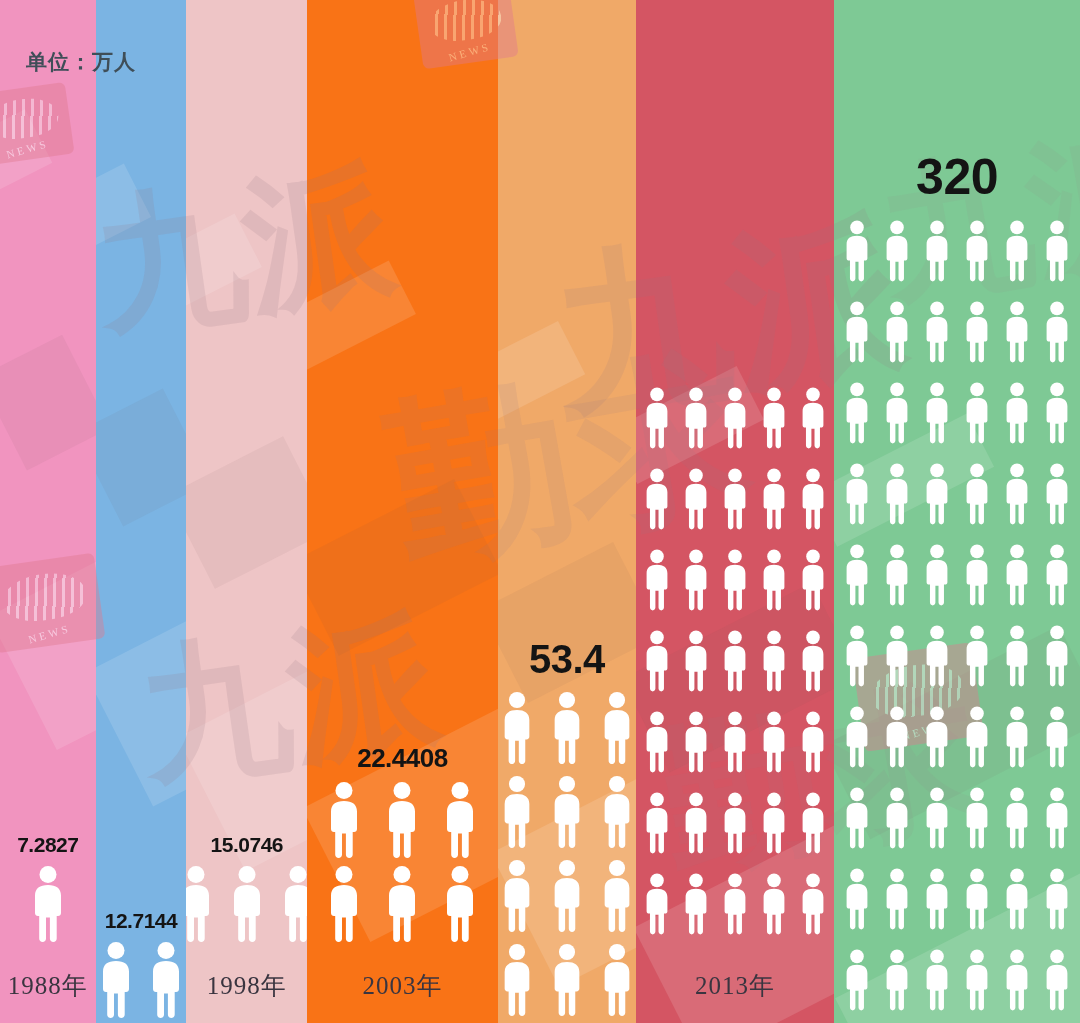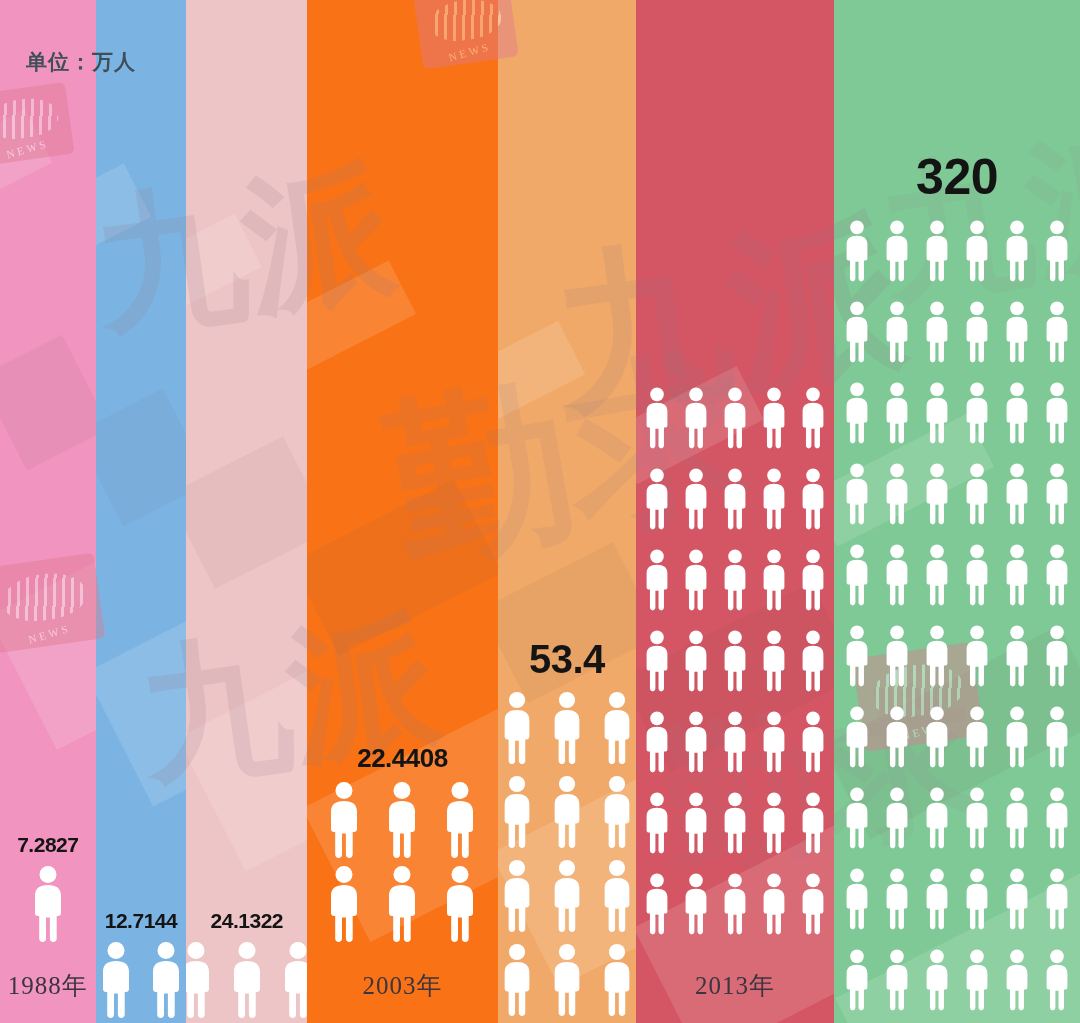--- a/index.html
+++ b/index.html
@@ -167,40 +167,43 @@
             <circle cx="20" cy="9.5" r="8.5" fill="#ffffff"></circle>
             <path fill="#ffffff" d="M20 20c-8.2 0-13 3.4-13 10.6V48c0 1.7 1.3 3 3 3h1.2v22.5c0 2 1.5 3.5 3.4 3.5s3.4-1.5 3.4-3.5V52.5h3.9v21c0 2 1.5 3.5 3.4 3.5s3.4-1.5 3.4-3.5V51H30c1.7 0 3-1.3 3-3V30.6C33 23.4 28.2 20 20 20z"></path>
           </svg>
         </span>
       </div>
     </div>
     <div class="col" style="width: 124px; background: rgb(238, 197, 198);">
       <div class="wm" style="width: 86.8px; height: 60px; left: -20px; top: 230px;"></div>
       <div class="wm dark" style="width: 130.2px; height: 105px; left: -2px; top: 460px;"></div>
       <div class="wm" style="width: 173.6px; height: 150px; left: 16px; top: 690px;"></div>
-      <div class="value" style="font-size: 21px;">24.1322</div>
+      <div class="value" style="font-size: 21px;">15.0746</div>
       <div class="grid" style="grid-template-columns: repeat(3, 44px); gap: 8px 7px; margin-bottom: 4px;">
         <span class="person" style="width: 44px; height: 78px;">
           <svg viewBox="0 0 40 78" xmlns="http://www.w3.org/2000/svg">
             <circle cx="20" cy="9.5" r="8.5" fill="#ffffff"></circle>
             <path fill="#ffffff" d="M20 20c-8.2 0-13 3.4-13 10.6V48c0 1.7 1.3 3 3 3h1.2v22.5c0 2 1.5 3.5 3.4 3.5s3.4-1.5 3.4-3.5V52.5h3.9v21c0 2 1.5 3.5 3.4 3.5s3.4-1.5 3.4-3.5V51H30c1.7 0 3-1.3 3-3V30.6C33 23.4 28.2 20 20 20z"></path>
           </svg>
         </span>
         <span class="person" style="width: 44px; height: 78px;">
           <svg viewBox="0 0 40 78" xmlns="http://www.w3.org/2000/svg">
             <circle cx="20" cy="9.5" r="8.5" fill="#ffffff"></circle>
             <path fill="#ffffff" d="M20 20c-8.2 0-13 3.4-13 10.6V48c0 1.7 1.3 3 3 3h1.2v22.5c0 2 1.5 3.5 3.4 3.5s3.4-1.5 3.4-3.5V52.5h3.9v21c0 2 1.5 3.5 3.4 3.5s3.4-1.5 3.4-3.5V51H30c1.7 0 3-1.3 3-3V30.6C33 23.4 28.2 20 20 20z"></path>
           </svg>
         </span>
         <span class="person" style="width: 44px; height: 78px;">
           <svg viewBox="0 0 40 78" xmlns="http://www.w3.org/2000/svg">
             <circle cx="20" cy="9.5" r="8.5" fill="#ffffff"></circle>
             <path fill="#ffffff" d="M20 20c-8.2 0-13 3.4-13 10.6V48c0 1.7 1.3 3 3 3h1.2v22.5c0 2 1.5 3.5 3.4 3.5s3.4-1.5 3.4-3.5V52.5h3.9v21c0 2 1.5 3.5 3.4 3.5s3.4-1.5 3.4-3.5V51H30c1.7 0 3-1.3 3-3V30.6C33 23.4 28.2 20 20 20z"></path>
           </svg>
         </span>
+      </div>
+      <div class="yearbar">
+        <span class="yearlabel">1998年</span>
       </div>
     </div>
     <div class="col" style="width: 195px; background: #f97316;">
       <div class="wm" style="width: 121.8px; height: 60px; left: -20px; top: 285px;"></div>
       <div class="wm dark" style="width: 182.7px; height: 105px; left: -2px; top: 515px;"></div>
       <div class="wm" style="width: 243.6px; height: 150px; left: 16px; top: 745px;"></div>
       <div class="value" style="font-size: 26px;">22.4408</div>
       <div class="grid" style="grid-template-columns: repeat(3, 44px); gap: 6px 14px; margin-bottom: 4px;">
         <span class="person" style="width: 44px; height: 78px;">
           <svg viewBox="0 0 40 78" xmlns="http://www.w3.org/2000/svg">

